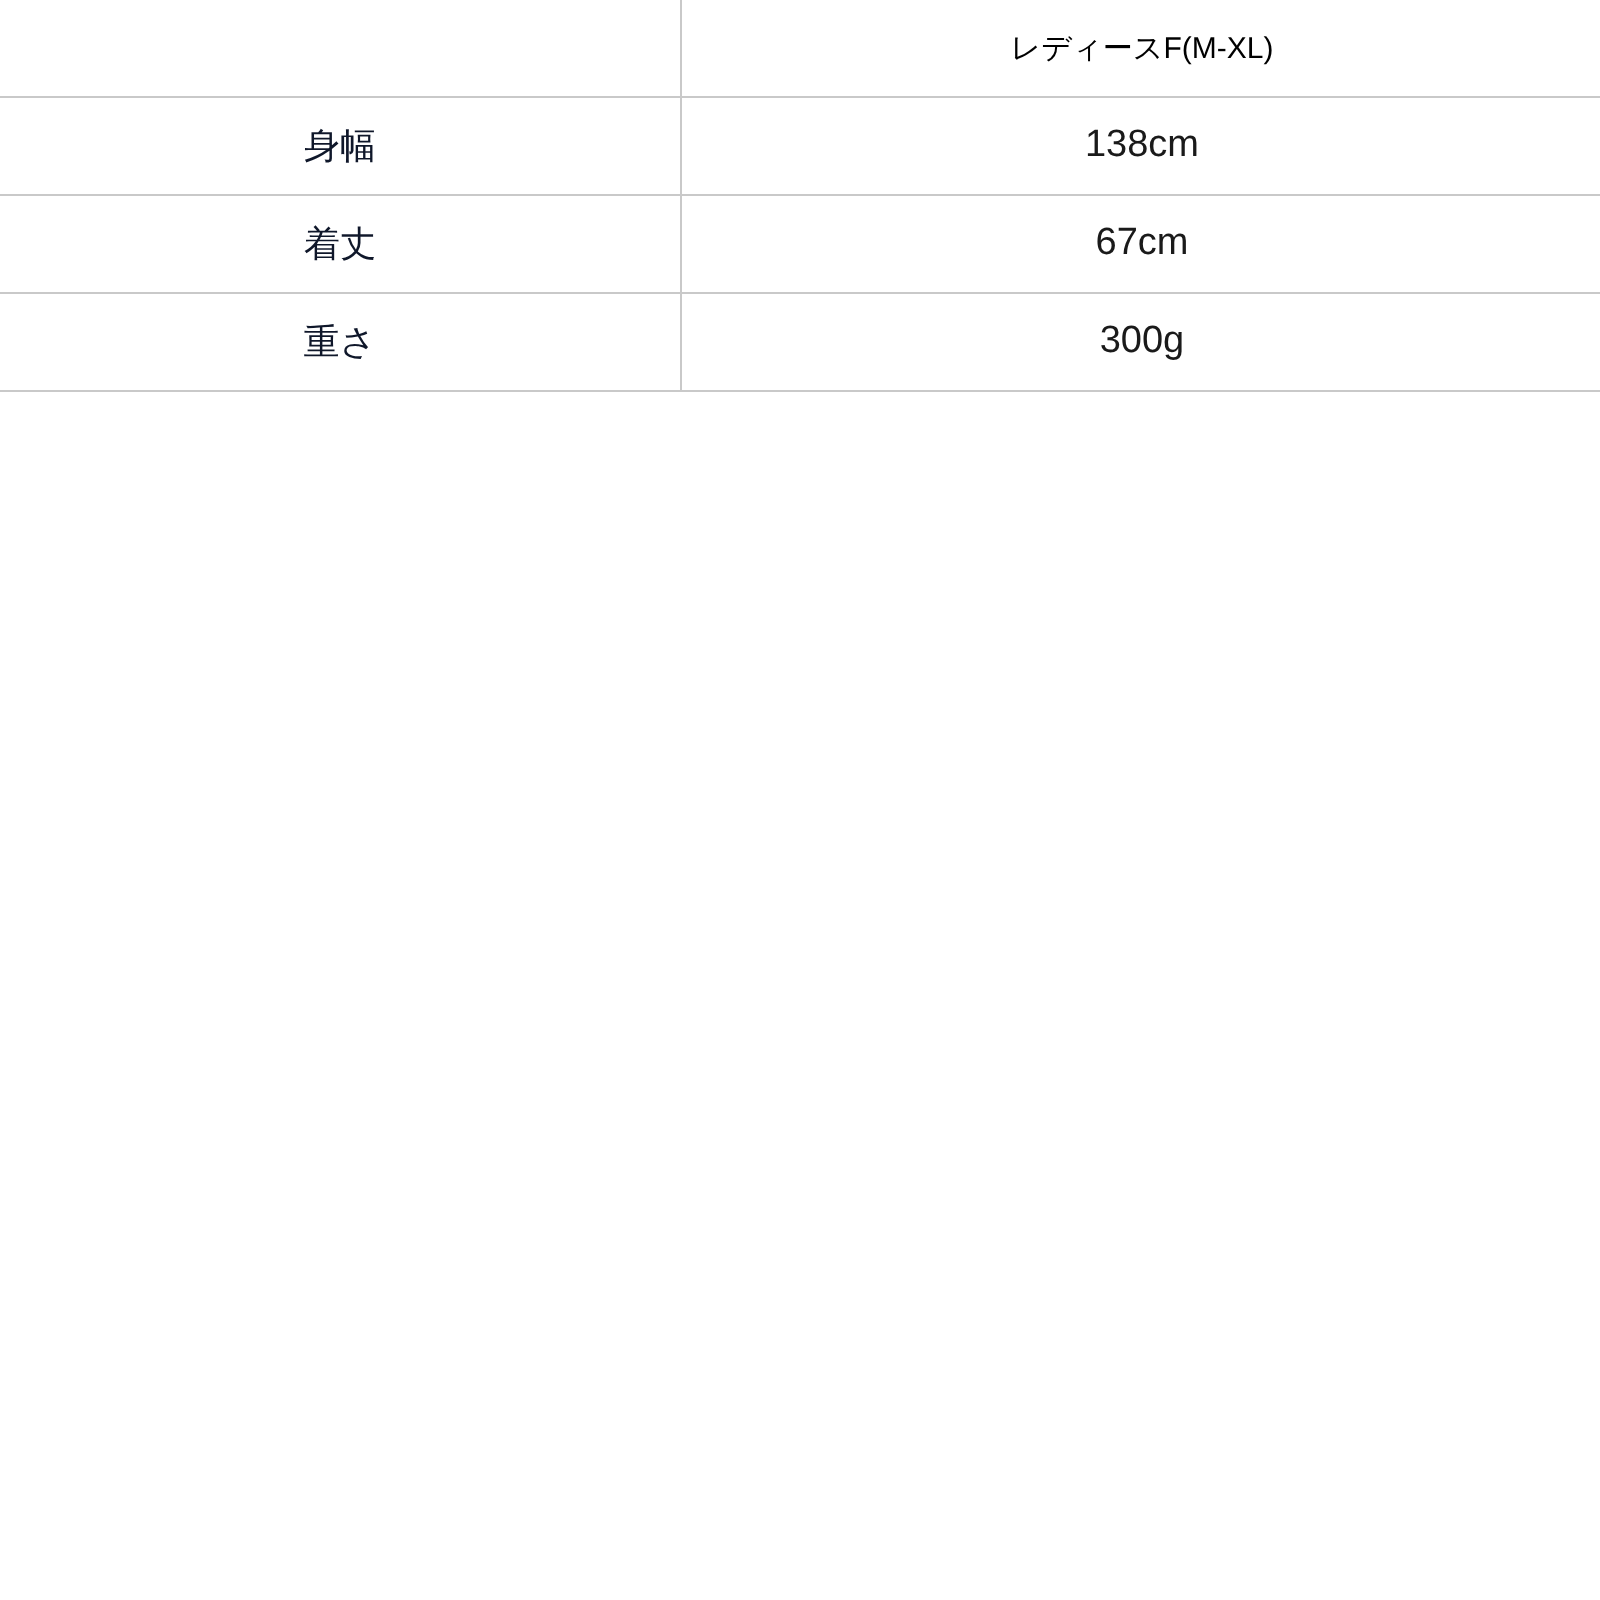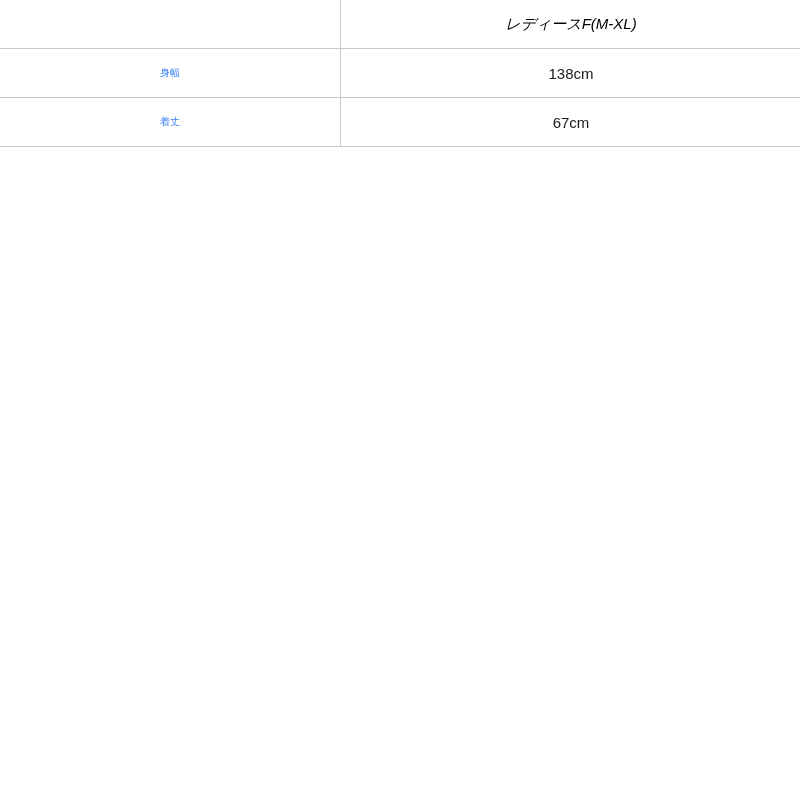--- a/index.html
+++ b/index.html
@@ -40,35 +40,34 @@
   }
   table.size-table tr > *:last-child {
     width: 460px;
     border-right: none;
   }
   table.size-table tr:first-child > * {
     border-top: none;
   }
   .head-row > * {
     height: 46px;
-    font-style: italic;
   }
   .head-blank {
     background: #ffffff;
   }
   .head-label {
     font-weight: bold;
     font-size: 15px;
   }
   .row-label {
-    font-size: 10px;
-    color: #3b82f6;
+    font-size: 18px;
+    color: #0f172a;
   }
   .row-value {
-    font-size: 15px;
+    font-size: 19px;
     color: #1a1a1a;
   }
   .filler {
     width: 800px;
     height: 410px;
     background: #ffffff;
   }
 </style>
 </head>
 <body>
@@ -81,16 +80,20 @@
         <th class="head-label">レディースF(M-XL)</th>
       </tr>
       <tr>
         <td class="row-label">身幅</td>
         <td class="row-value">138cm</td>
       </tr>
       <tr>
         <td class="row-label">着丈</td>
         <td class="row-value">67cm</td>
       </tr>
+      <tr>
+        <td class="row-label">重さ</td>
+        <td class="row-value">300g</td>
+      </tr>
     </tbody>
   </table>
   <div class="filler"></div>
 </div>
 
 </body></html>

